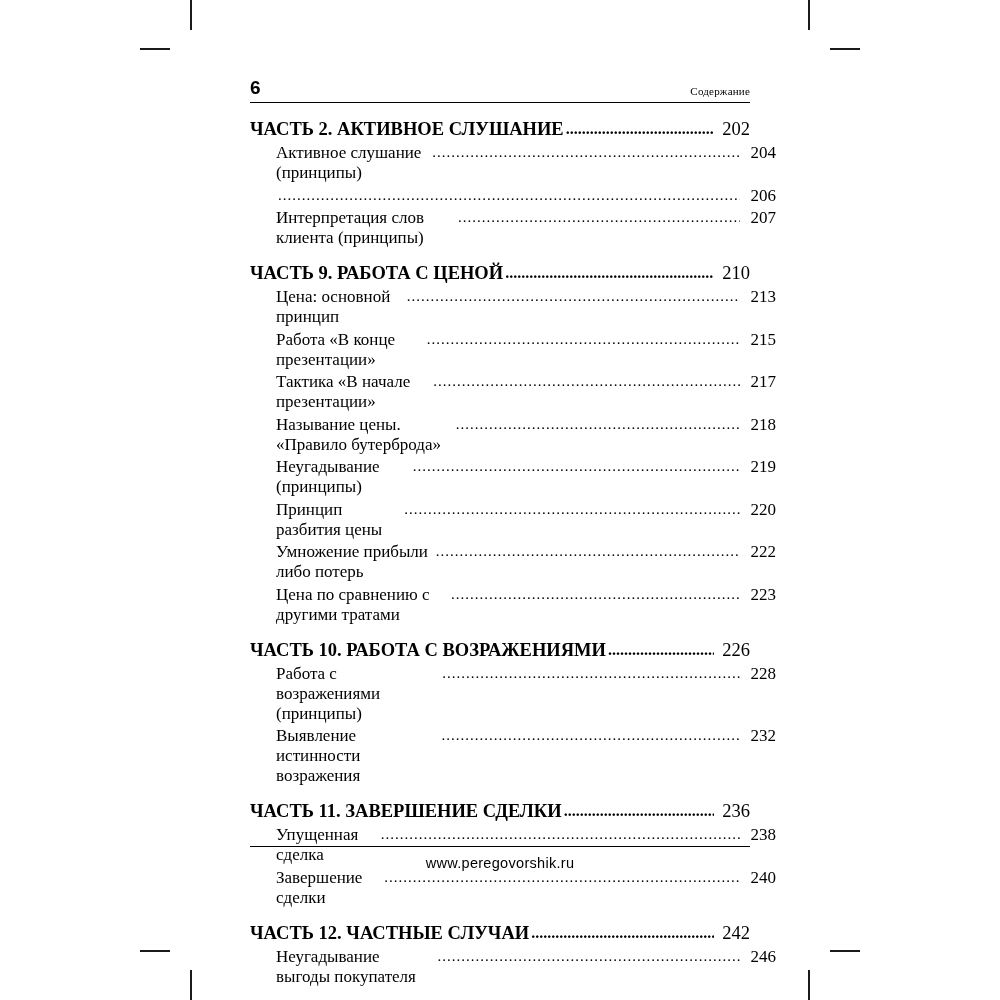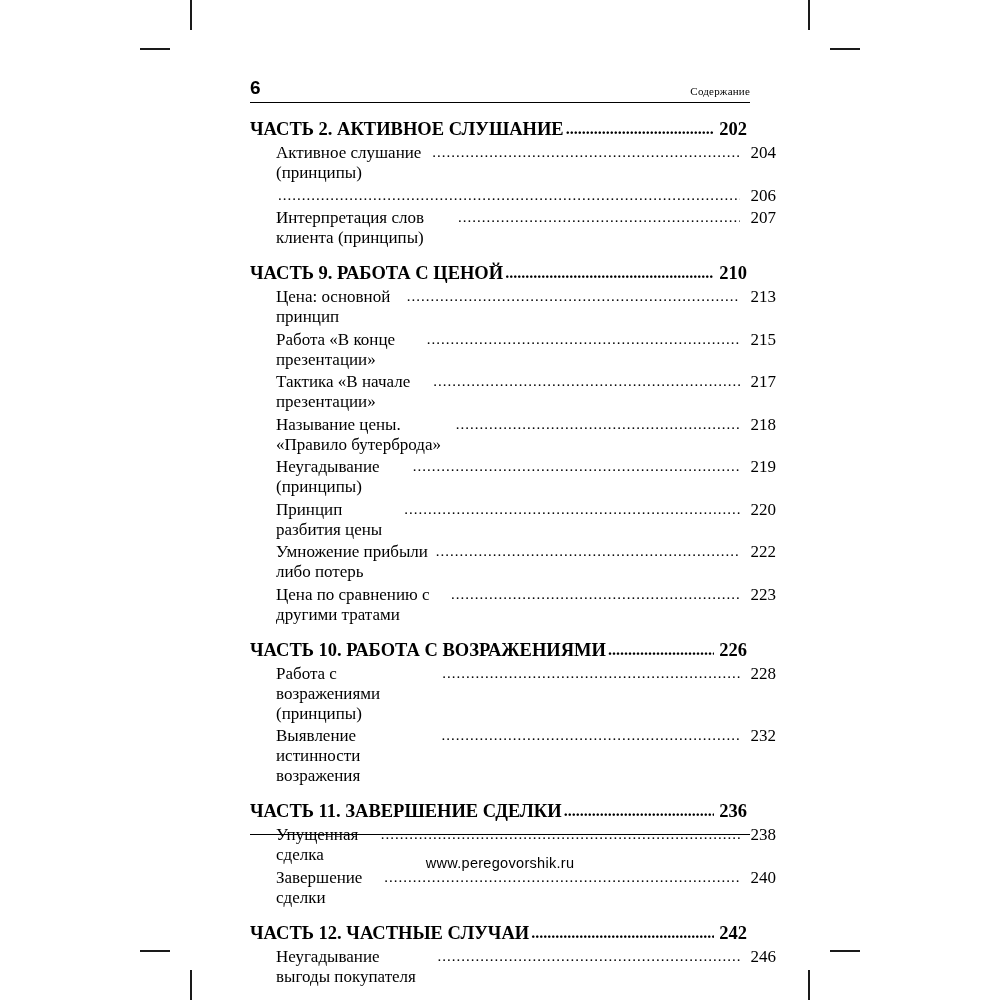--- a/index.html
+++ b/index.html
@@ -64,21 +64,21 @@
   }
 
   .part-row {
     font-family: "Liberation Serif", serif;
     font-weight: bold;
     font-size: 18.5px;
     margin-top: 15px;
     margin-bottom: 3px;
   }
   .part-row .r-label { white-space: nowrap; }
-  .part-row .r-page { font-weight: bold; text-align: center; }
+  .part-row .r-page { font-weight: normal; }
 
   .sub-row {
     font-size: 17px;
     padding-left: 26px;
     margin-top: 2.5px;
   }
   .sub-row .r-page { font-weight: normal; }
 
   .r-label { flex: 0 1 auto; }
   .dots {
@@ -97,21 +97,21 @@
     min-width: 34px;
   }
 
   
   .footer {
     position: absolute;
     left: 0;
     right: 0;
     bottom: 52px;
     border-top: 1.5px solid #000;
-    padding-top: 20px;
+    padding-top: 8px;
     text-align: center;
     font-family: "Liberation Sans", sans-serif;
     font-size: 14.5px;
     letter-spacing: .3px;
   }
 </style>
 </head>
 <body>
 
 <div class="crop-mark cm-v" style="left:190px; top:0px;"></div>

